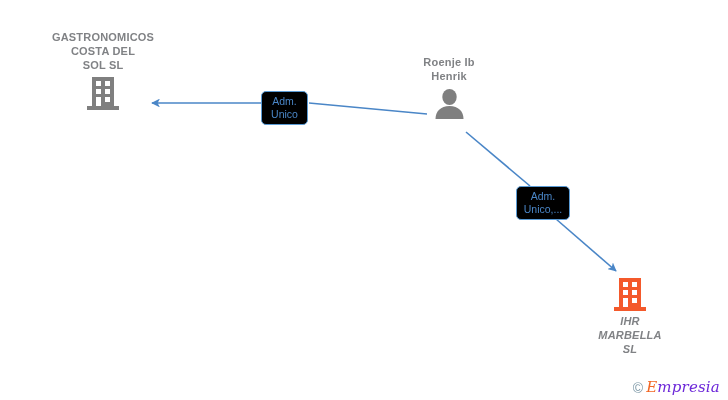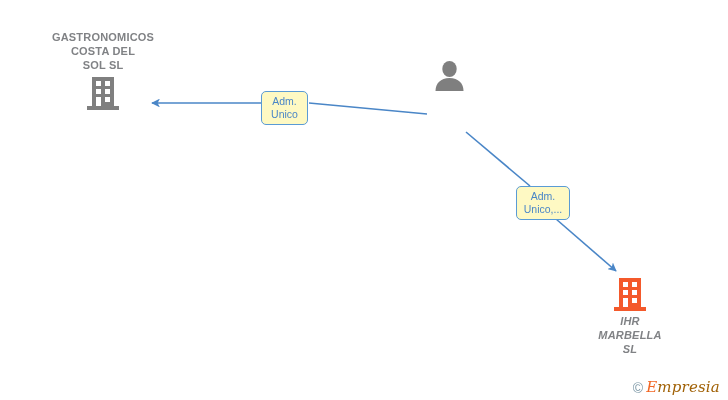--- a/index.html
+++ b/index.html
@@ -51,21 +51,21 @@
 
   .node-person        { left: 384px; top: 55px; }
   .node-person .node-icon { margin-top: 6px; }
 
   .node-company-right { left: 565px; top: 278px; font-style: italic; }
   .node-company-right .node-icon { margin-bottom: 3px; }
 
   
   .edge-label {
     position: absolute;
-    background: #fef9c3;
+    background: #000000;
     border: 1px solid #5a9bd5;
     border-radius: 5px;
     color: #4a86c7;
     font-size: 10.5px;
     line-height: 13px;
     text-align: center;
     padding: 3px 6px;
     white-space: pre-line;
     box-sizing: border-box;
   }
@@ -88,21 +88,21 @@
     line-height: 1;
   }
   #watermark .wm-text {
     font-family: "DejaVu Serif", serif;
     font-style: italic;
     font-size: 15px;
     line-height: 1;
     letter-spacing: 0.2px;
   }
   #watermark .wm-e { color: #f26522; }
-  #watermark .wm-rest { color: #a16207; }
+  #watermark .wm-rest { color: #6d28d9; }
 </style>
 </head>
 <body>
 
 <div id="canvas">
 
   <svg id="edge-layer" viewBox="0 0 728 400" width="728" height="400" xmlns="http://www.w3.org/2000/svg">
     <defs>
       <marker id="arrow-left" viewBox="0 0 10 10" refX="9" refY="5" markerWidth="5.5" markerHeight="5.5" orient="auto-start-reverse">
         <path d="M 0 0 L 10 5 L 0 10 L 2.6 5 z" fill="#4a86c7"></path>
@@ -137,20 +137,22 @@
         <rect x="18" y="4" width="5" height="5"></rect>
         <rect x="9" y="12" width="5" height="5"></rect>
         <rect x="18" y="12" width="5" height="5"></rect>
         <rect x="9" y="20" width="5" height="9"></rect>
         <rect x="18" y="20" width="5" height="5"></rect>
       </g>
     </svg>
   </div>
 
   <div class="node node-person">
+    <div class="node-label">Roenje Ib
+Henrik</div>
     <svg class="node-icon" width="31" height="30" viewBox="0 0 31 30" xmlns="http://www.w3.org/2000/svg">
       <g fill="#7f7f7f">
         <ellipse cx="15.5" cy="8" rx="7.2" ry="8"></ellipse>
         <path d="M 15.5 17 C 6.5 17 1.5 22.5 1.5 30 L 29.5 30 C 29.5 22.5 24.5 17 15.5 17 Z"></path>
       </g>
     </svg>
   </div>
 
   <div class="node node-company-right">
     <svg class="node-icon" width="32" height="33" viewBox="0 0 32 33" xmlns="http://www.w3.org/2000/svg">

